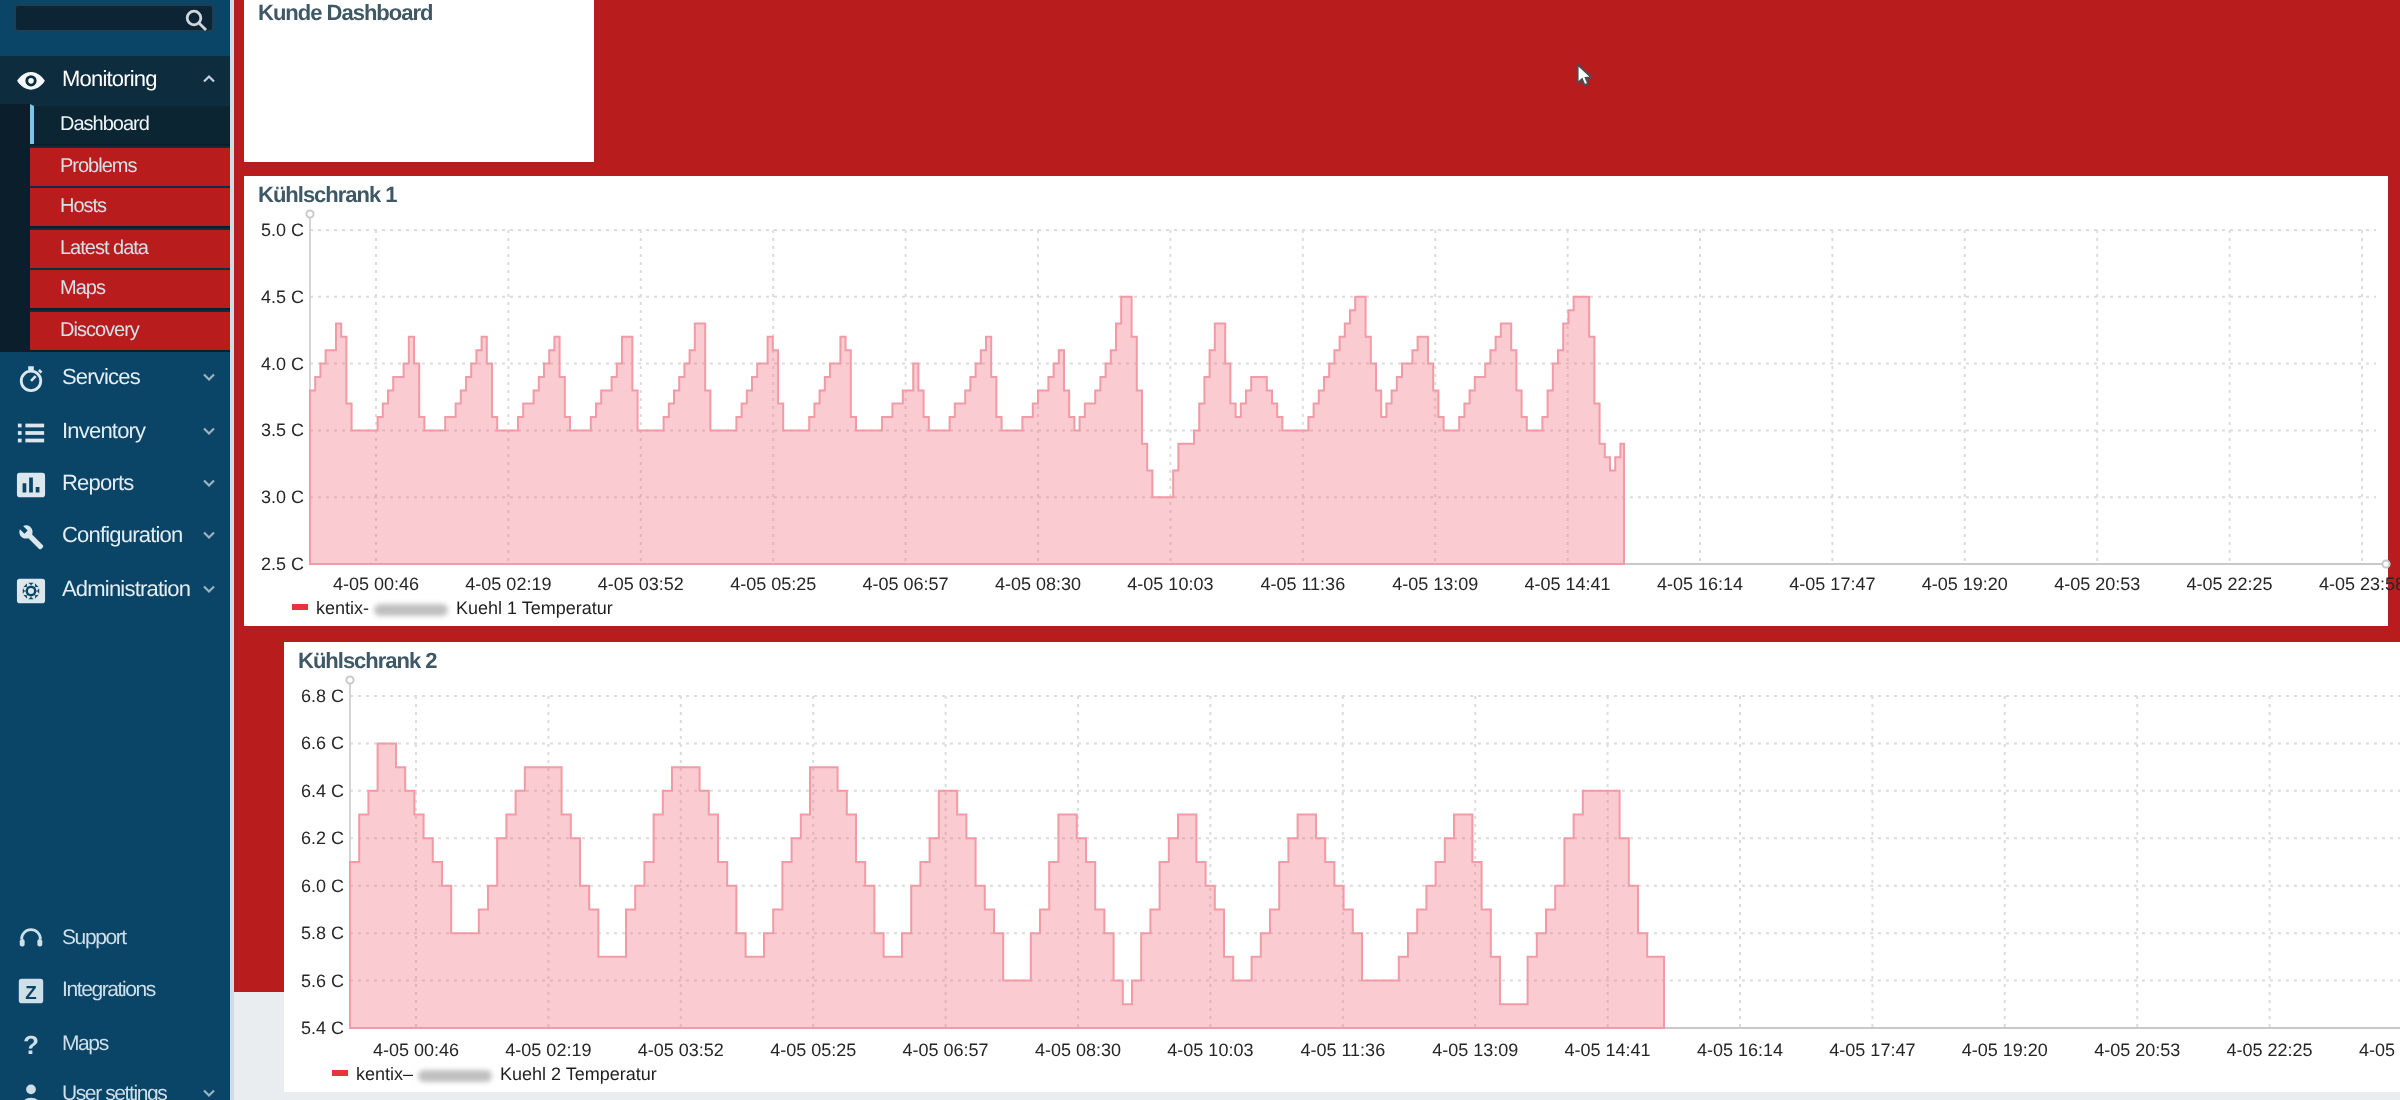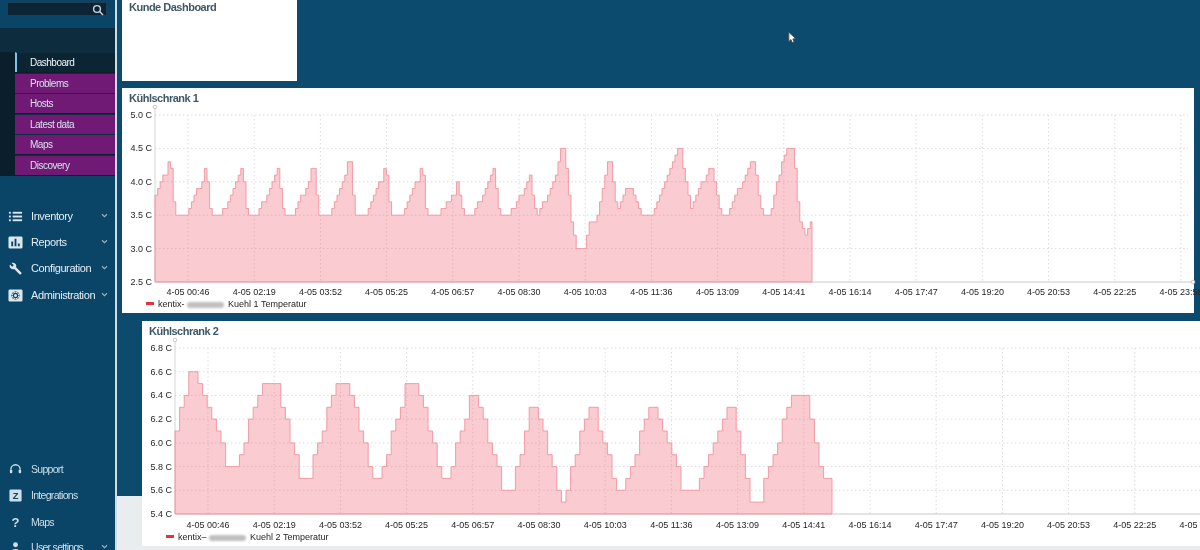--- a/index.html
+++ b/index.html
@@ -9,27 +9,27 @@
 #sidebar { position:absolute; left:0; top:0; width:115px; height:550px; background:#0a4568; }
 #sb-head { position:absolute; left:0; top:0; width:115px; height:26px; background:#0a4568; }
 #search { position:absolute; left:7px; top:2px; width:100px; height:14px; background:#0c2433; border-radius:2px; border:1px solid #1d3f54; }
 #search svg { position:absolute; right:2px; top:1px; }
 #menublock { position:absolute; left:0; top:28px; width:115px; height:148px; background:#0d2c3d; }
 .mainrow { position:absolute; left:0; width:115px; height:24px; }
 .mainrow .ico { position:absolute; left:8px; top:5px; width:15px; height:15px; }
 .mainrow .lbl { position:absolute; left:31px; top:6px; font-size:11px; color:#e4edf2; letter-spacing:-0.4px; }
 .mainrow .chev { position:absolute; left:101px; top:9px; width:7px; height:5px; }
 #submenu { position:absolute; left:0; top:24px; width:115px; height:124px; background:#0a1e2b; }
-.subrow { position:absolute; left:15px; width:100px; height:20px; background:#701a75; border-top:1px solid #0d2e41; }
+.subrow { position:absolute; left:15px; width:100px; height:20px; background:#b91c1c; border-top:1px solid #0d2e41; }
 .subrow .slbl { position:absolute; left:15px; top:4px; font-size:10px; letter-spacing:-0.5px; color:#d4e2ea; }
 .subrow.sel { background:#0b2533; border-left:2px solid #7fc3e8; }
 .subrow.sel .slbl { left:13px; color:#f0f6f9; }
 #botmenu .mainrow .lbl { color:#cfdfe8; font-size:10.5px; letter-spacing:-0.7px; }
 
-#content { position:absolute; left:115px; top:0; width:1085px; height:496px; background:#0c4a6e; }
+#content { position:absolute; left:115px; top:0; width:1085px; height:496px; background:#b91c1c; }
 #content:before { content:""; position:absolute; left:0; top:0; width:2px; height:550px; background:#cfdce3; }
 .whitebox { position:absolute; background:#ffffff; }
 .ptitle { position:absolute; left:7px; top:4px; font-size:11px; font-weight:bold; letter-spacing:-0.5px; color:#3e5866; }
 #box1 { left:7px; top:0; width:175px; height:81px; }
 #panel1 { left:7px; top:88px; width:1072px; height:225px; }
 #panel2 { left:7px; top:321px; width:1072px; height:225px;margin-left:20px; }
 .legend { position:absolute; left:24px; top:211px; height:10px; font-size:9px; color:#1f1f1f; }
 .legend .dash { display:inline-block; width:8px; height:3px; background:#e8323c; vertical-align:middle; margin-right:4px; margin-top:-2px; }
 .legend .smudge { display:inline-block; width:37px; height:6px; background:#c0c0c0; border-radius:3px; filter:blur(1.2px); vertical-align:middle; margin:0 2px; }
 #cursor { position:absolute; left:673px; top:31px; }
@@ -40,40 +40,61 @@
   <div id="sidebar">
     <div id="sb-head">
       <div id="search">
         <svg width="12" height="12" viewBox="0 0 12 12">
             <circle cx="5" cy="5" r="3.4" fill="none" stroke="#cdd8de" stroke-width="1.4"></circle>
             <line x1="7.6" y1="7.6" x2="11" y2="11" stroke="#cdd8de" stroke-width="1.4"></line>
           </svg>
       </div>
     </div>
     <div id="menublock">
+      <div class="mainrow" style="top:0;">
+        <svg class="ico" viewBox="0 0 16 16">
+            <path d="M8 3.2 C12 3.2 14.7 6.6 15.4 7.9 C14.7 9.2 12 12.6 8 12.6 C4 12.6 1.3 9.2 0.6 7.9 C1.3 6.6 4 3.2 8 3.2 Z M8 4.9 A3 3 0 1 0 8 10.9 A3 3 0 1 0 8 4.9 Z M8 6.4 A1.5 1.5 0 1 1 8 9.4 A1.5 1.5 0 1 1 8 6.4 Z" fill="#f4f8fa" fill-rule="evenodd"></path>
+          </svg>
+        <div class="lbl" style="color:#fff;">Monitoring</div>
+        <svg class="chev" viewBox="0 0 8 6">
+            <path d="M1 4.5 L4 1.5 L7 4.5" fill="none" stroke="#c3d2db" stroke-width="1.3"></path>
+          </svg>
+      </div>
       <div id="submenu">
         <div class="subrow sel" style="top:0;">
             <div class="slbl">Dashboard</div>
           </div>
         <div class="subrow" style="top:21px;">
             <div class="slbl">Problems</div>
           </div>
         <div class="subrow" style="top:41px;">
             <div class="slbl">Hosts</div>
           </div>
         <div class="subrow" style="top:62px;">
             <div class="slbl">Latest data</div>
           </div>
         <div class="subrow" style="top:82px;">
             <div class="slbl">Maps</div>
           </div>
         <div class="subrow" style="top:103px;">
             <div class="slbl">Discovery</div>
           </div>
       </div>
+    </div>
+    <div class="mainrow" style="top:177px;">
+      <svg class="ico" viewBox="0 0 16 16">
+          <circle cx="8" cy="9" r="5.2" fill="none" stroke="#dce7ed" stroke-width="1.5"></circle>
+          <line x1="8" y1="9" x2="10.5" y2="6.5" stroke="#dce7ed" stroke-width="1.4"></line>
+          <rect x="6.5" y="1.2" width="3" height="2" fill="#dce7ed"></rect>
+          <line x1="12.2" y1="3.2" x2="13.6" y2="4.6" stroke="#dce7ed" stroke-width="1.4"></line>
+        </svg>
+      <div class="lbl">Services</div>
+      <svg class="chev" viewBox="0 0 8 6">
+          <path d="M1 1.5 L4 4.5 L7 1.5" fill="none" stroke="#9db3c0" stroke-width="1.3"></path>
+        </svg>
     </div>
     <div class="mainrow" style="top:204px;">
       <svg class="ico" viewBox="0 0 16 16">
           <g fill="#dce7ed">
             <rect x="1" y="3" width="2" height="2"></rect>
             <rect x="5" y="3" width="10" height="2"></rect>
             <rect x="1" y="7" width="2" height="2"></rect>
             <rect x="5" y="7" width="10" height="2"></rect>
             <rect x="1" y="11" width="2" height="2"></rect>
             <rect x="5" y="11" width="10" height="2"></rect>

